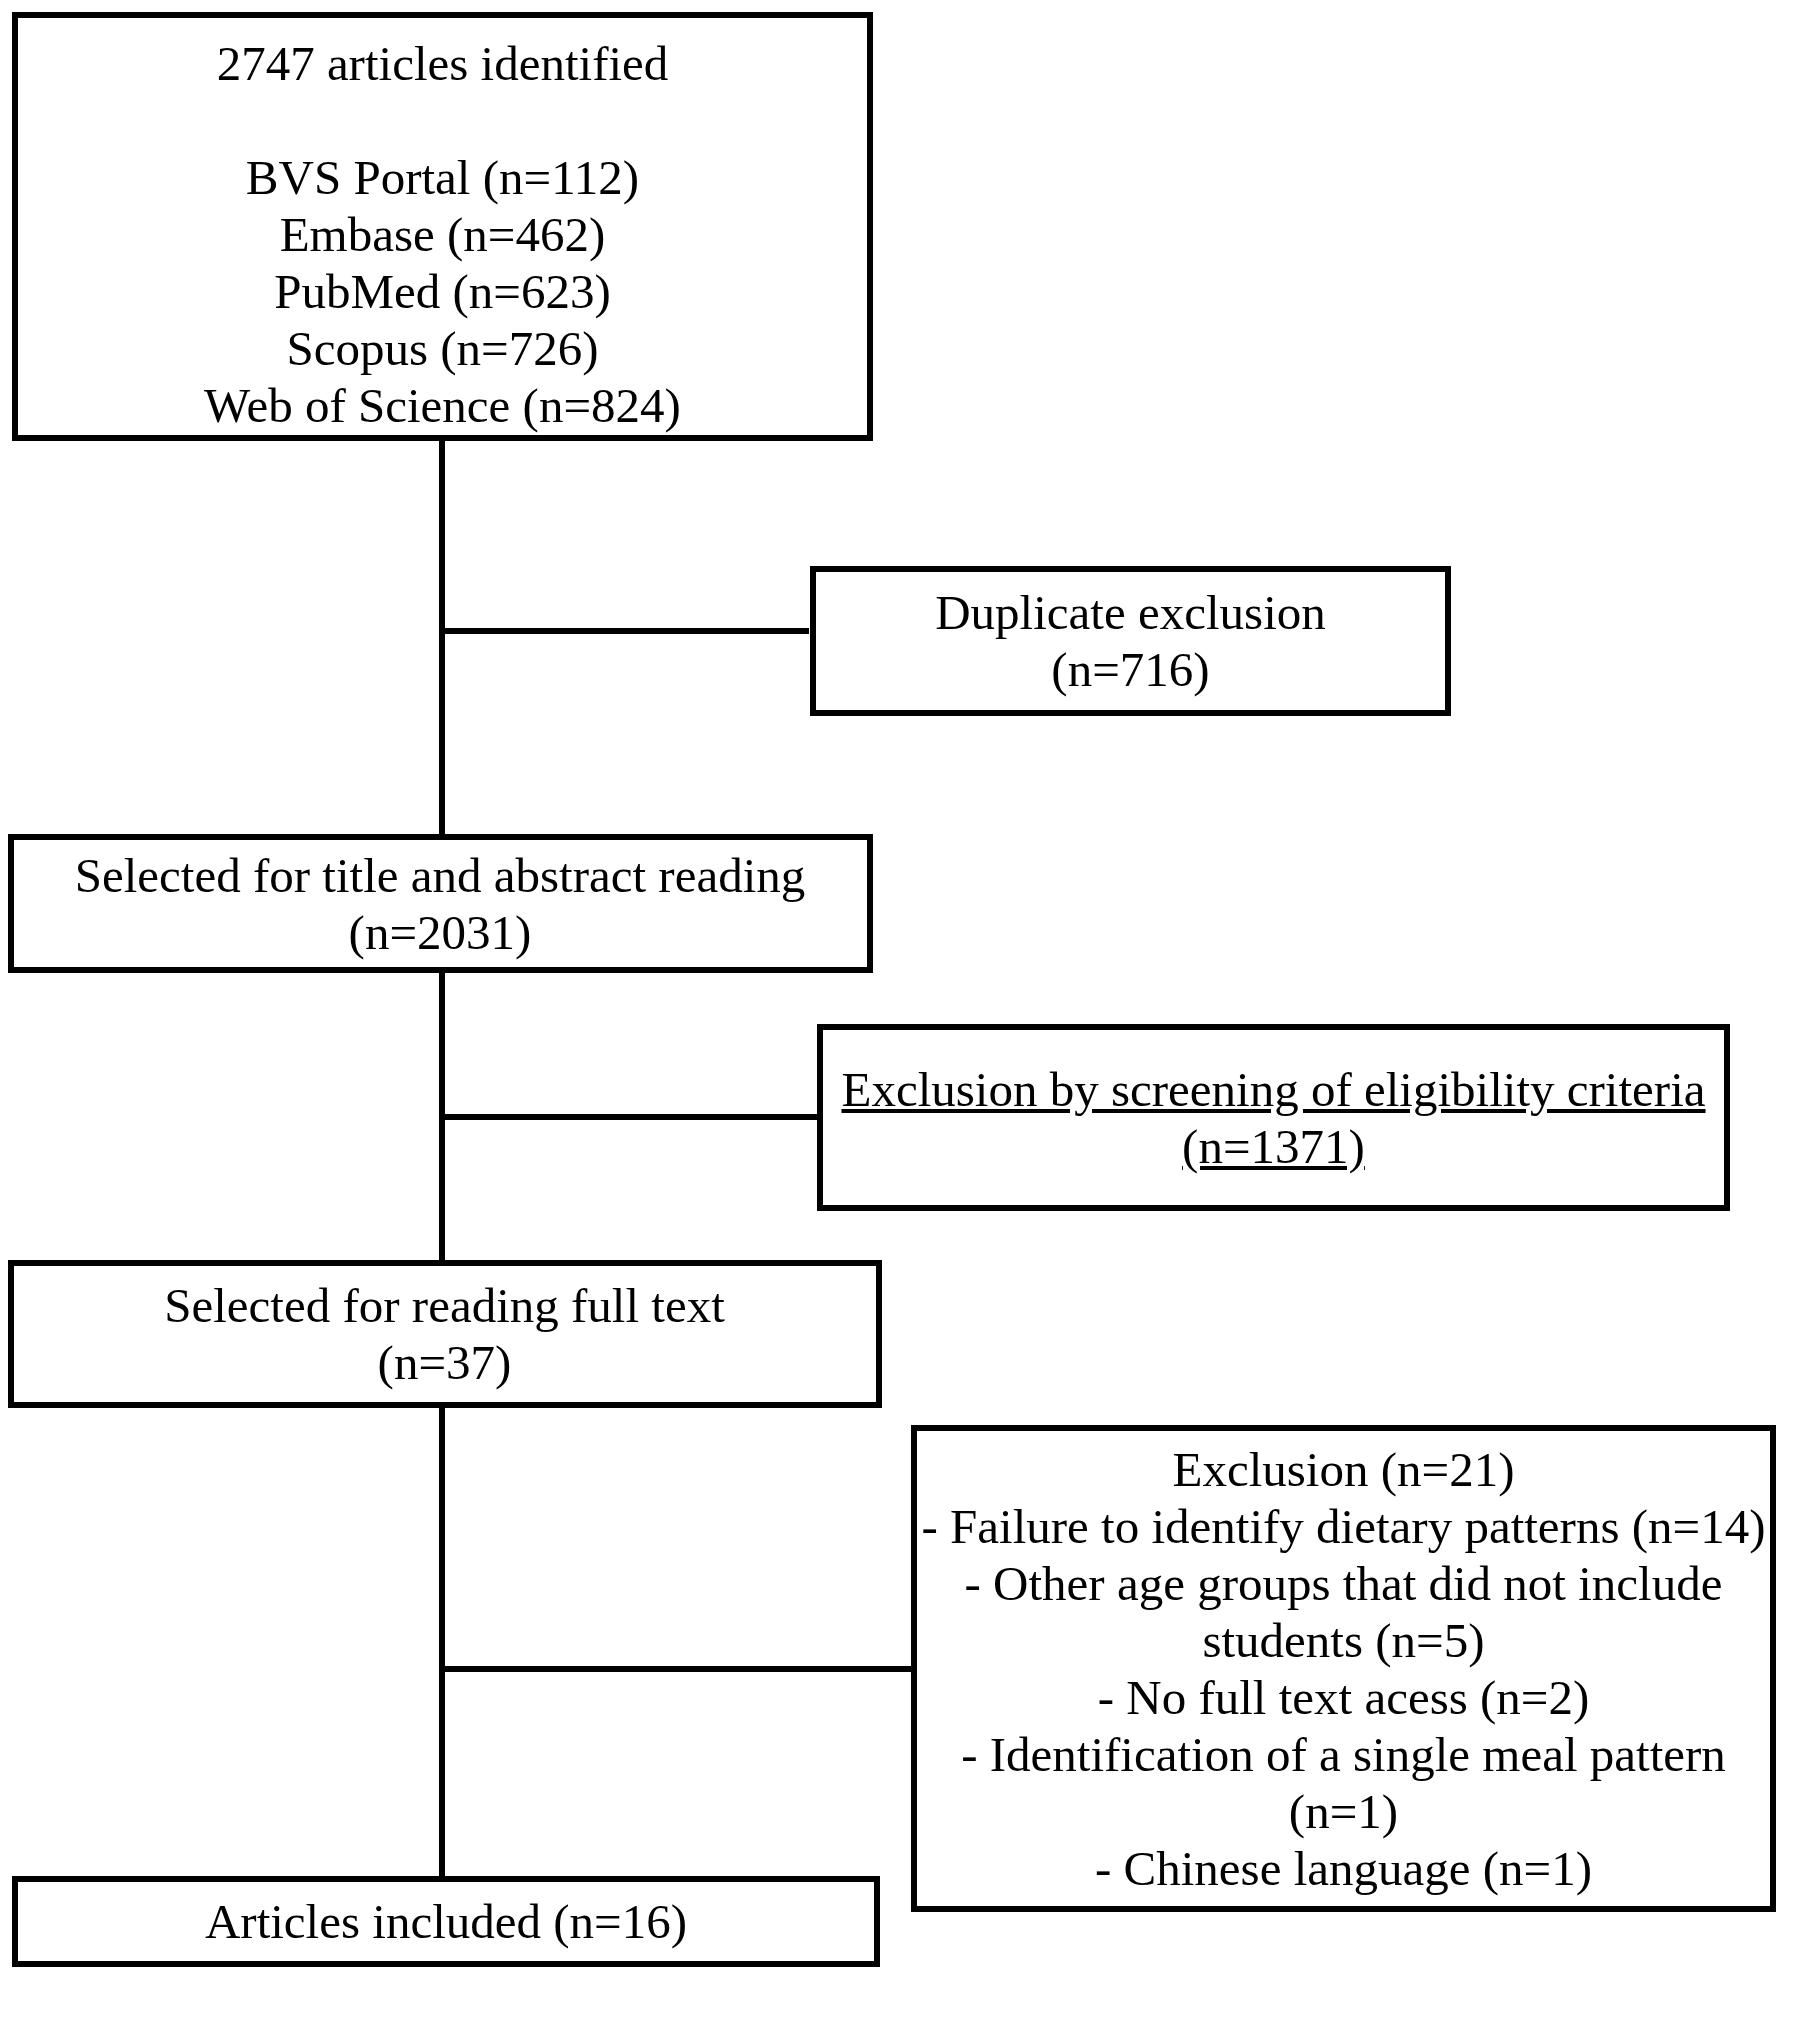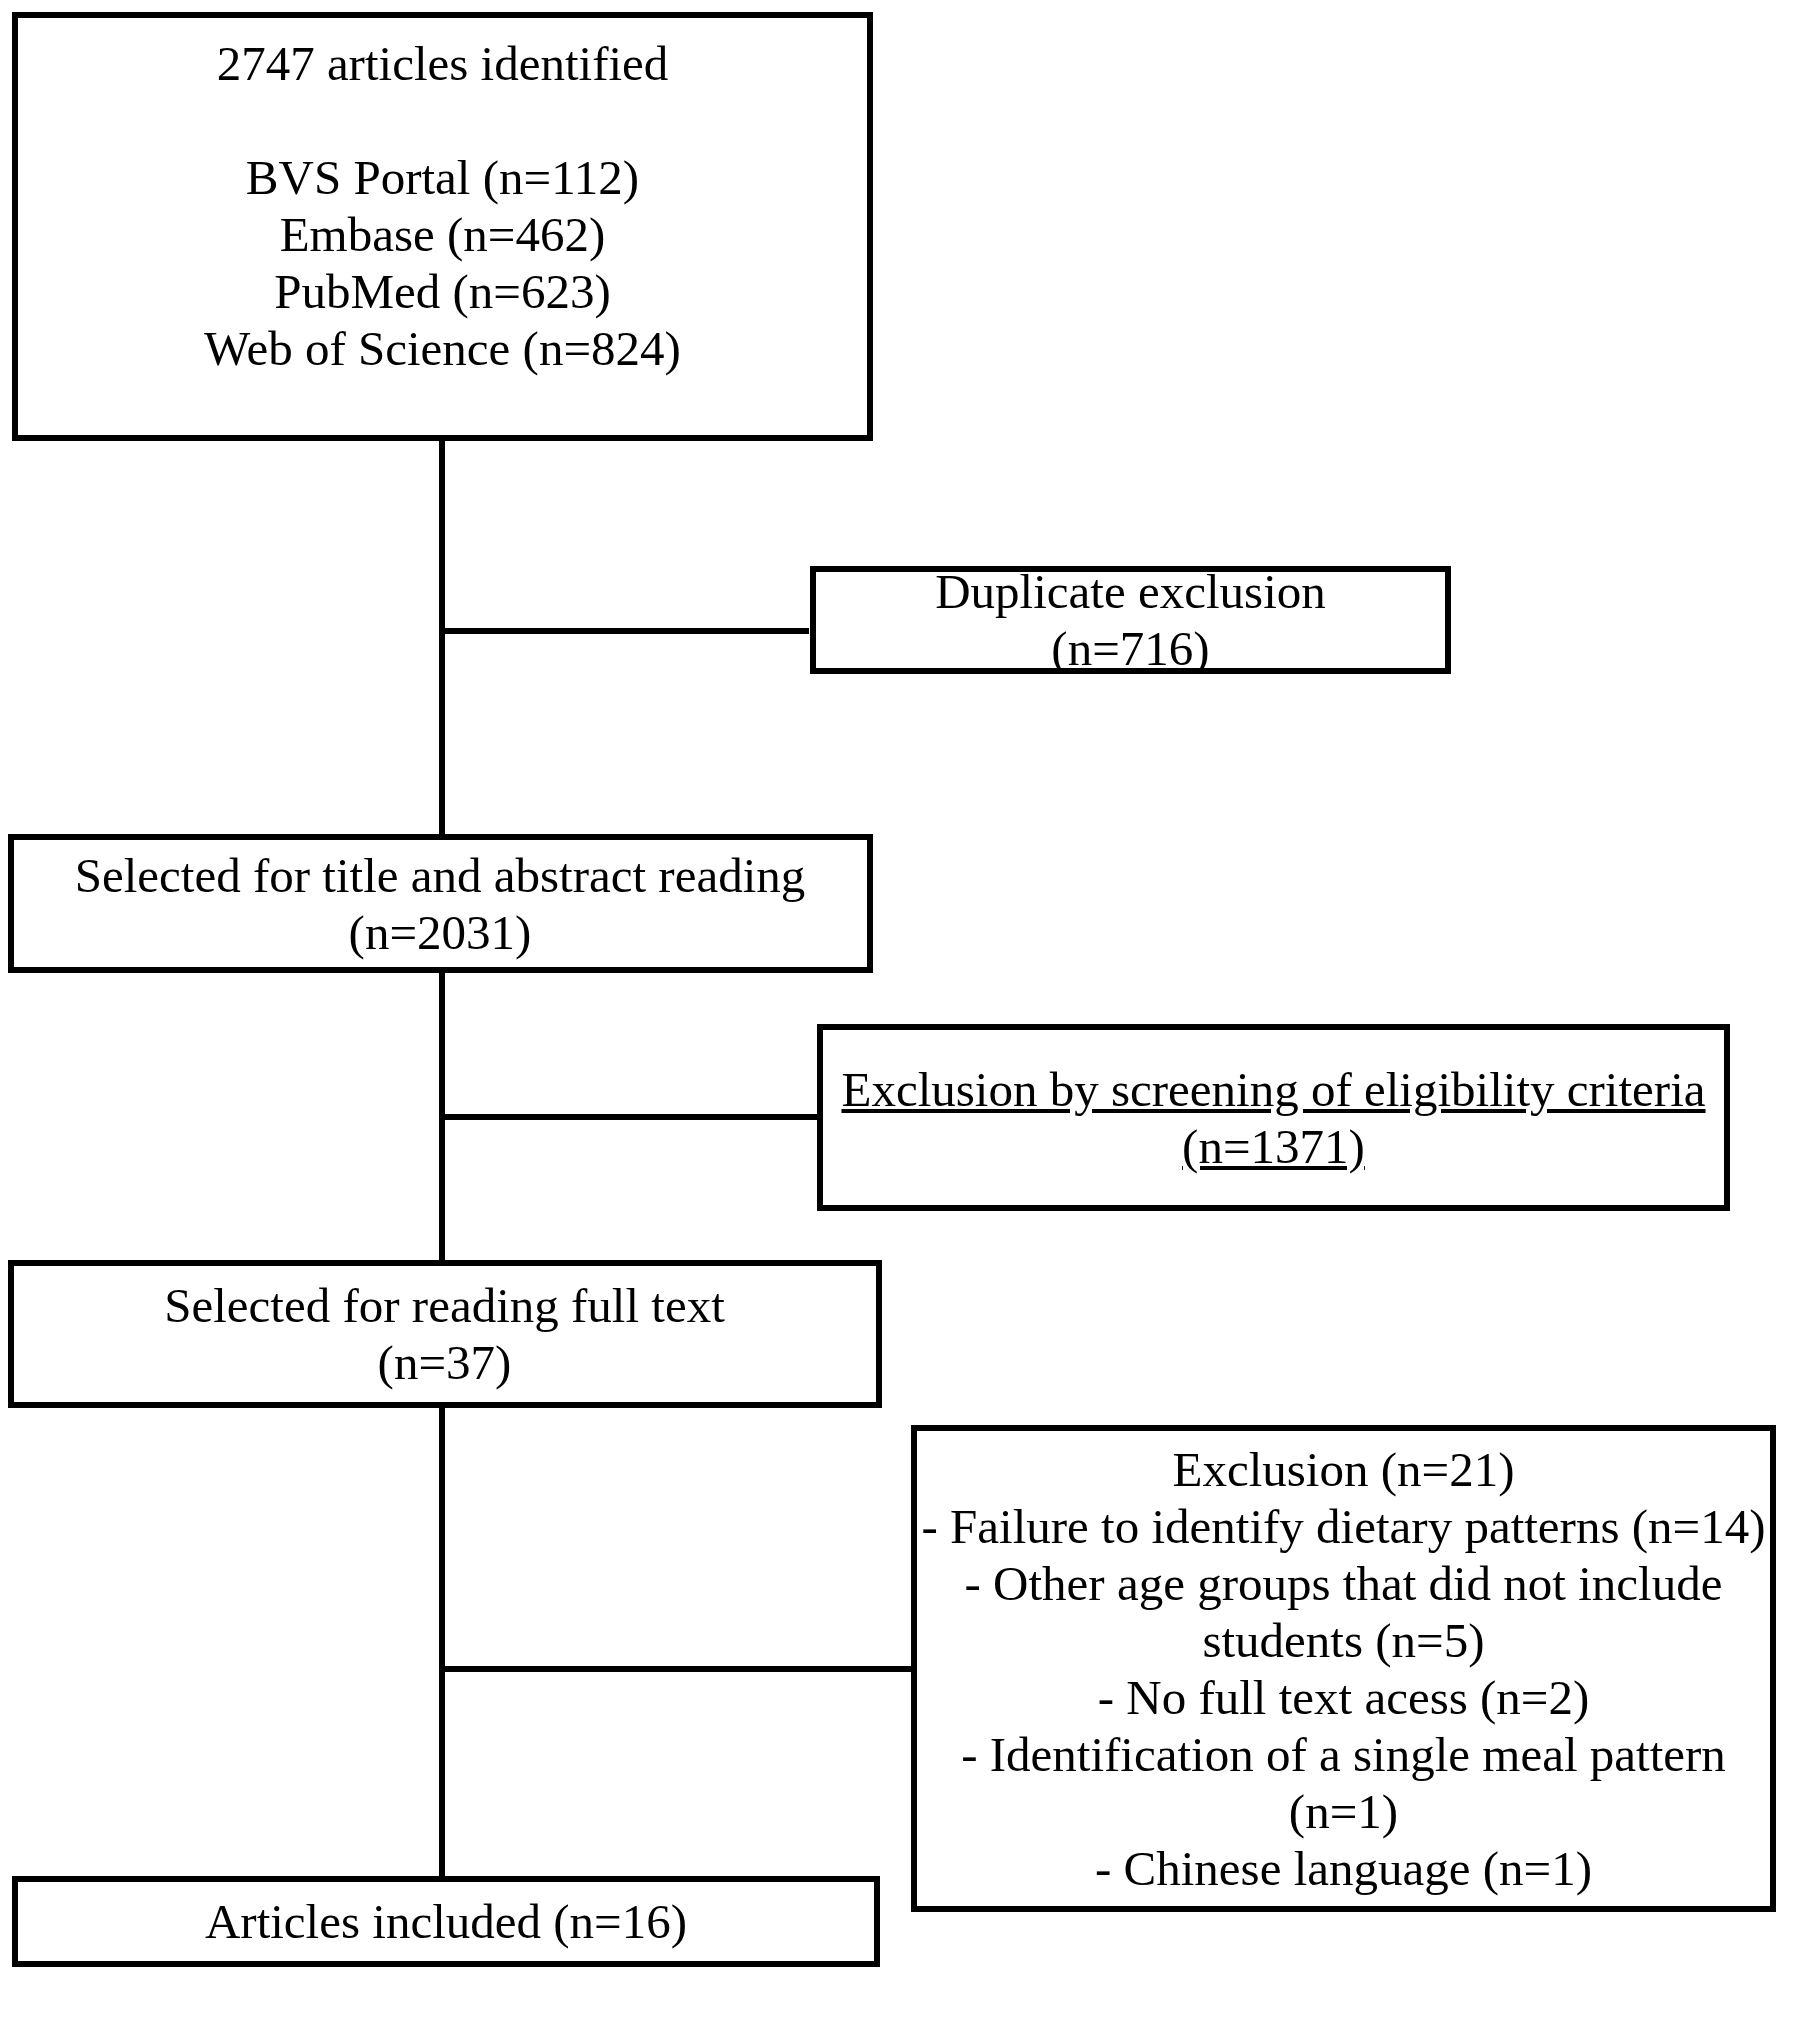--- a/index.html
+++ b/index.html
@@ -34,21 +34,21 @@
     white-space: nowrap;
     flex: 0 0 auto;
   }
   .connector {
     position: absolute;
     background: #000000;
   }
   
   #n-identified   { left: 12px;   top: 12px;   width: 861px; height: 429px;
                     justify-content: flex-start; padding-top: 16.5px; }
-  #n-duplicate    { left: 810px; top: 566px;  width: 641px;  height: 108px; }
+  #n-duplicate    { left: 810px; top: 566px;  width: 641px;  height: 150px; }
   #n-title        { left: 7.5px;   top: 834px; width: 865px; height: 139px; }
   #n-screening    { left: 817px; top: 1024px; width: 913px; height: 187px; text-decoration: underline; }
   #n-fulltext     { left: 7.5px;   top: 1260px; width: 874px; height: 148px; }
   #n-exclusion21  { left: 911px; top: 1425px; width: 865px; height: 487px; }
   #n-included     { left: 12px;   top: 1876px; width: 868px; height: 91px; }
   
   #c-spine        { left: 439px; top: 439px;  width: 6px;   height: 1493px; }
   #c-duplicate    { left: 439px; top: 628px;  width: 370px; height: 6px; }
   #c-screening    { left: 439px; top: 1114px; width: 378px; height: 6px; }
   #c-fulltext     { left: 439px; top: 1666px; width: 472px; height: 6px; }
@@ -62,20 +62,21 @@
   <div class="connector" id="c-duplicate"></div>
   <div class="connector" id="c-screening"></div>
   <div class="connector" id="c-fulltext"></div>
 
   <div class="node" id="n-identified">
     <div class="line">2747 articles identified</div>
     <div class="line"></div>
     <div class="line">BVS Portal (n=112)</div>
     <div class="line">Embase (n=462)</div>
     <div class="line">PubMed (n=623)</div>
+    <div class="line">Scopus (n=726)</div>
     <div class="line">Web of Science (n=824)</div>
   </div>
 
   <div class="node" id="n-duplicate">
     <div class="line">Duplicate exclusion</div>
     <div class="line">(n=716)</div>
   </div>
 
   <div class="node" id="n-title">
     <div class="line">Selected for title and abstract reading</div>

